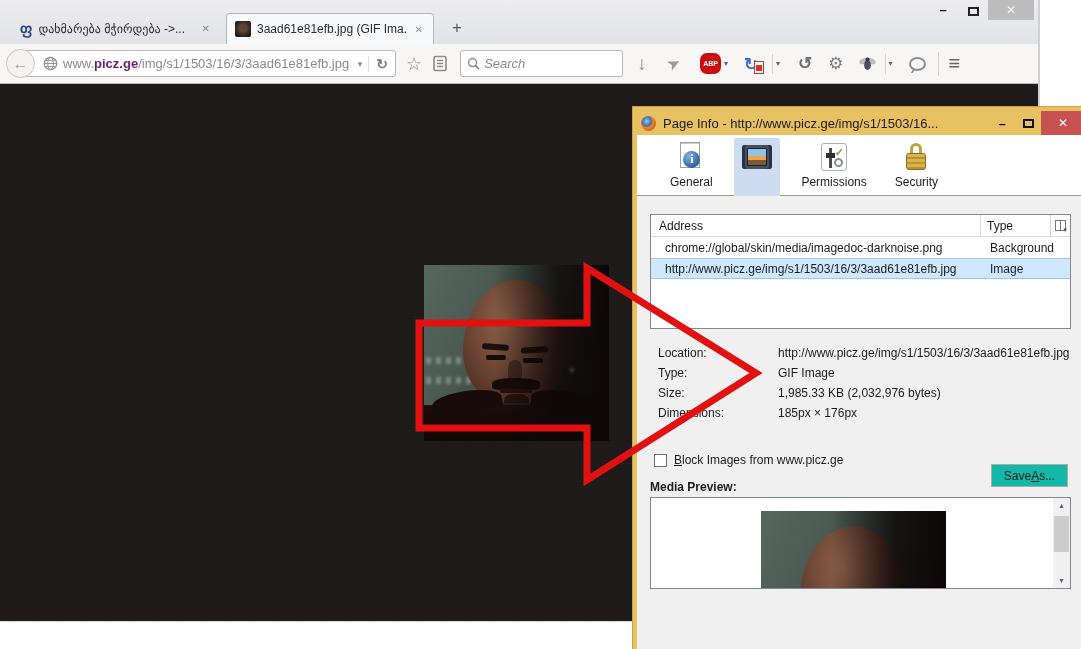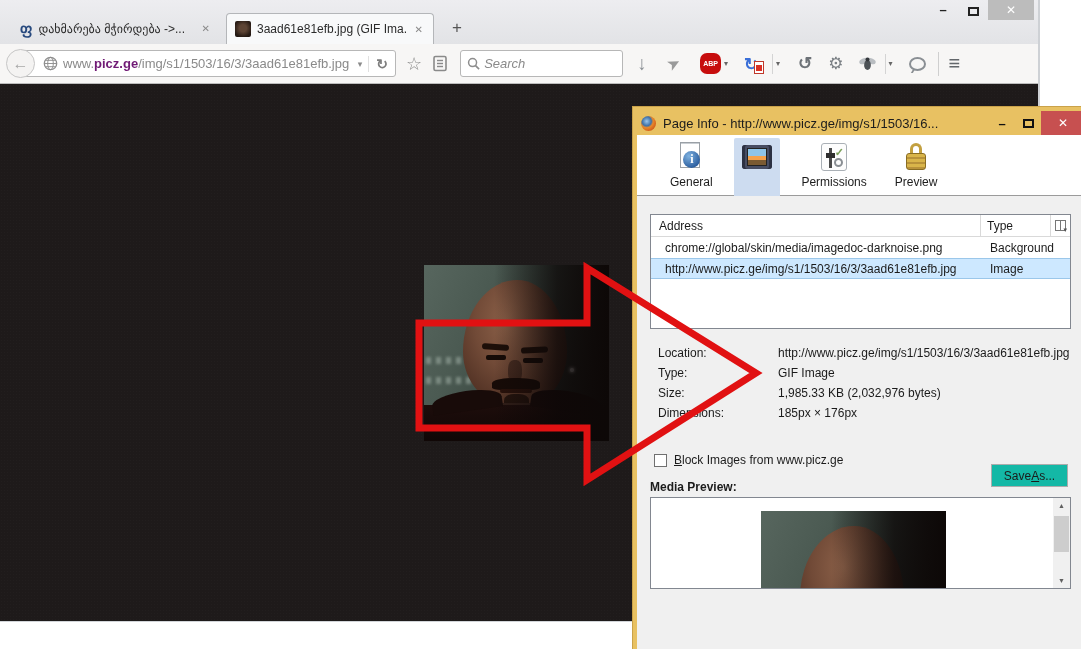--- a/index.html
+++ b/index.html
@@ -318,21 +318,21 @@
               <span class="circ"></span>
             </span>
           </span>
         <span>Permissions</span>
       </div>
       <div class="dtab">
         <span class="ic">
             <span class="ic-shackle"></span>
             <span class="ic-lock"></span>
           </span>
-        <span>Preview</span>
+        <span>Security</span>
       </div>
     </div>
 
     <div class="dlg-body">
       <div class="media-table">
         <div class="mt-head">
           <span class="c1">Address</span>
           <span class="c2">Type</span>
           <span class="picker">
               <span class="pickico"></span>

